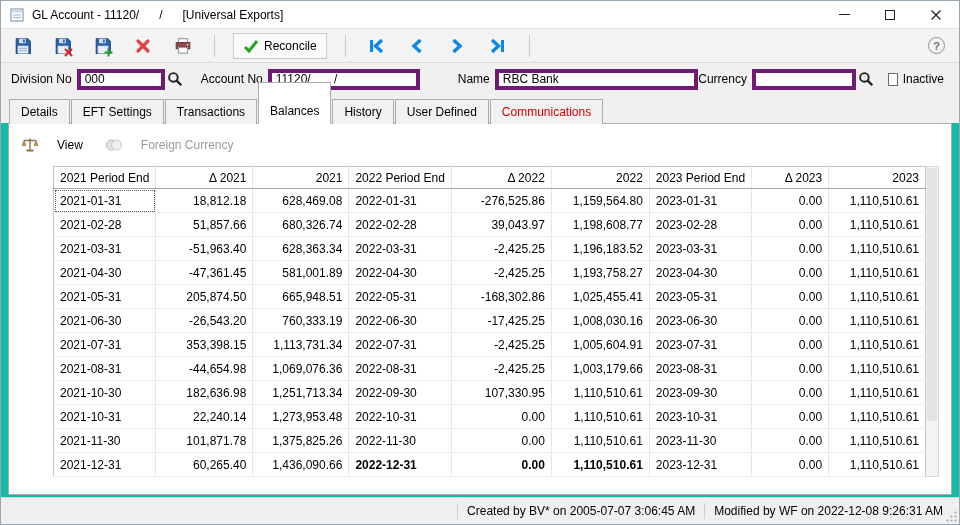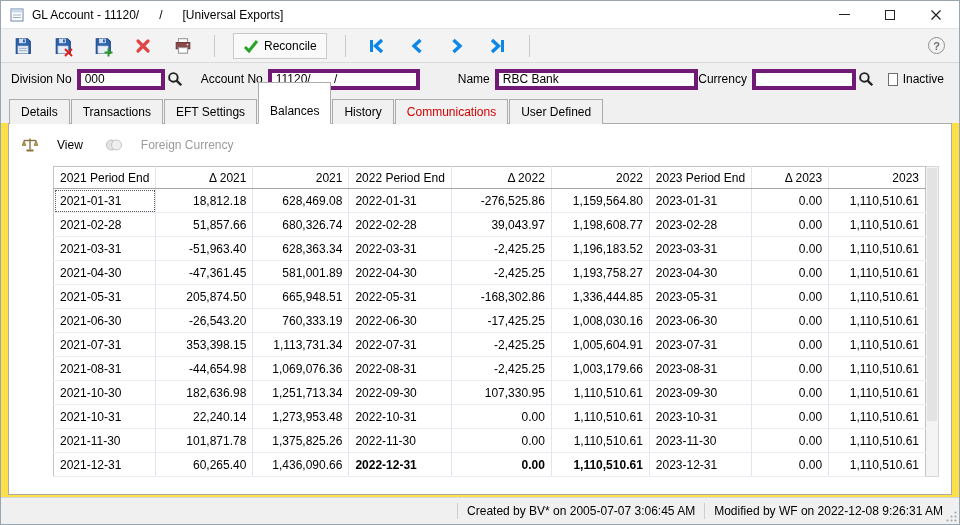--- a/index.html
+++ b/index.html
@@ -1,19 +1,19 @@
 <!DOCTYPE html>
 <html><head>
 <meta charset="utf-8">
 <style>
   * { box-sizing: border-box; margin: 0; padding: 0; }
   html,body { width: 960px; height: 525px; }
   body { font-family: "Liberation Sans", sans-serif; background: #ffffff; }
 
-  .window { width: 960px; height: 525px; border: 1px solid #98a6b2; background: #fde047;
+  .window { width: 960px; height: 525px; border: 1px solid #98a6b2; background: #14b8a6;
             display: flex; flex-direction: column; overflow: hidden; position: relative; }
 
   
   .titlebar { height: 28px; flex: 0 0 28px; background: #ffffff; display: flex; align-items: center;
               padding-left: 8px; border-bottom: 1px solid #e6e6e6; }
   .app-icon { display: inline-flex; width: 16px; height: 16px; }
   .title { font-size: 12px; color: #000; margin-left: 7px; white-space: pre; }
   .win-controls { margin-left: auto; display: flex; height: 100%; }
   .win-btn { width: 46px; height: 100%; display: flex; align-items: center; justify-content: center; }
   .glyph-min { width: 11px; height: 1px; background: #222; display: inline-block; }
@@ -232,26 +232,26 @@
           <circle cx="6" cy="6" r="4" fill="none" stroke="#222" stroke-width="1.8"></circle>
           <path d="M9 9 L13.4 13.4" stroke="#222" stroke-width="2.2"></path>
         </svg>
     </span>
     <span class="checkbox"></span>
     <span class="flabel">Inactive</span>
   </div>
 
   <div class="tabstrip">
       <div class="tab">Details</div>
+      <div class="tab">EFT Settings</div>
       <div class="tab">Transactions</div>
-      <div class="tab">EFT Settings</div>
       <div class="tab active">Balances</div>
       <div class="tab">History</div>
+      <div class="tab">User Defined</div>
       <div class="tab" style="color: rgb(212, 0, 0);">Communications</div>
-      <div class="tab">User Defined</div>
     </div>
 
   <div class="panel">
     <div class="viewbar">
       <div class="viewbtn">
         <svg width="18" height="16" viewBox="0 0 18 16">
             <path d="M9 1.5 V12.5" stroke="#8a7340" stroke-width="1.4"></path>
             <path d="M3 3.5 H15" stroke="#8a7340" stroke-width="1.4"></path>
             <path d="M3 3.5 L1.2 8.4 H4.8 Z" fill="#c9a23f" stroke="#8a7340" stroke-width="0.8"></path>
             <path d="M15 3.5 L13.2 8.4 H16.8 Z" fill="#c9a23f" stroke="#8a7340" stroke-width="0.8"></path>
@@ -326,21 +326,21 @@
               <td class="al-left">2023-04-30</td>
               <td class="al-right">0.00</td>
               <td class="al-right">1,110,510.61</td>
             </tr>
             <tr>
               <td class="al-left">2021-05-31</td>
               <td class="al-right">205,874.50</td>
               <td class="al-right">665,948.51</td>
               <td class="al-left">2022-05-31</td>
               <td class="al-right">-168,302.86</td>
-              <td class="al-right">1,336,444.85</td>
+              <td class="al-right">1,025,455.41</td>
               <td class="al-left">2023-05-31</td>
               <td class="al-right">0.00</td>
               <td class="al-right">1,110,510.61</td>
             </tr>
             <tr>
               <td class="al-left">2021-06-30</td>
               <td class="al-right">-26,543.20</td>
               <td class="al-right">760,333.19</td>
               <td class="al-left">2022-06-30</td>
               <td class="al-right">-17,425.25</td>

